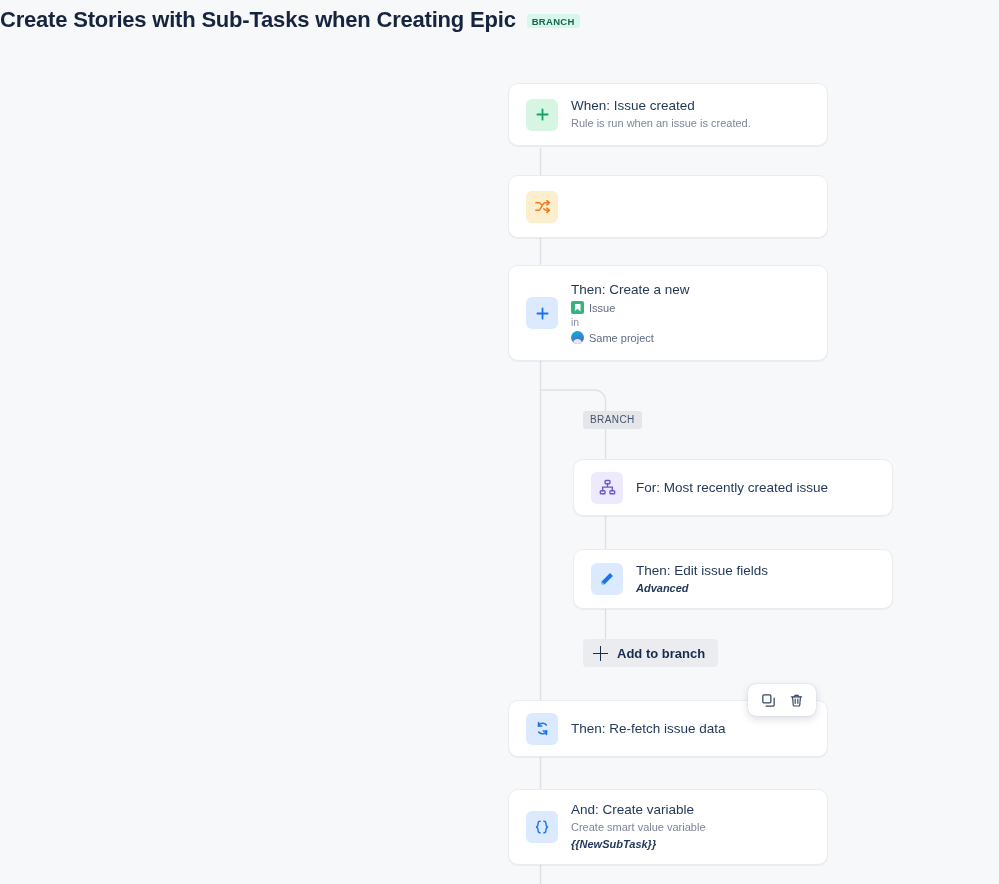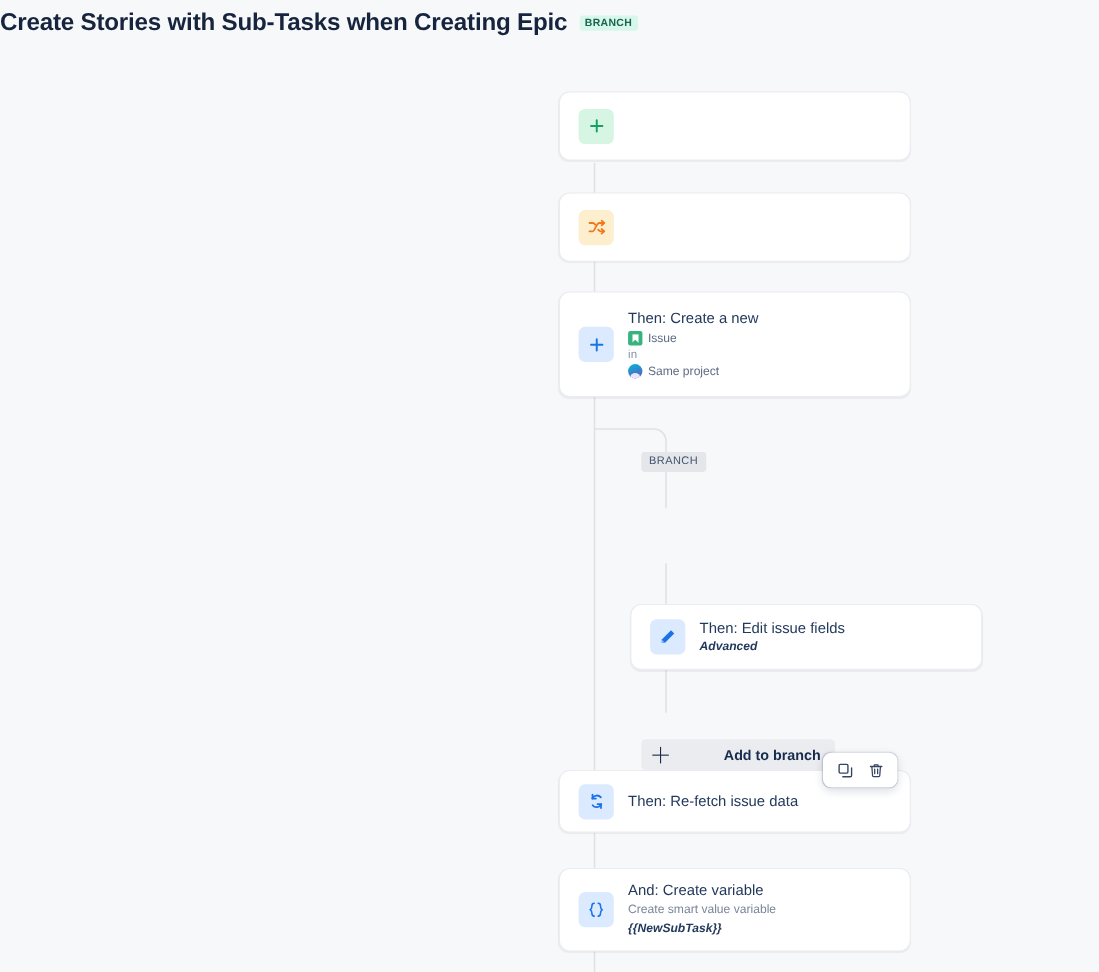--- a/index.html
+++ b/index.html
@@ -176,20 +176,24 @@
     <path d="M540.5 390 H594 A11 11 0 0 1 605.5 401 L605.5 462" stroke="#dfe1e6" stroke-width="1.4"></path>
 
     <path d="M605.5 512 L605.5 648" stroke="#dfe1e6" stroke-width="1.4"></path>
   </svg>
 
   <div class="card" style="left:508px; top:83px; width:320px; height:63px;">
     <div class="card-icon" style="background:#d6f5e3;">
       <svg width="15" height="15" viewBox="0 0 16 16" fill="none">
         <path d="M8 2.5V13.5M2.5 8H13.5" stroke="#16a163" stroke-width="1.9" stroke-linecap="round"></path>
       </svg>
+    </div>
+    <div class="card-body">
+      <div class="card-title">When: Issue created</div>
+      <div class="card-sub">Rule is run when an issue is created.</div>
     </div>
   </div>
 
   <div class="card" style="left:508px; top:175px; width:320px; height:63px;">
     <div class="card-icon" style="background:#fdeecd;">
       <svg width="17" height="17" viewBox="0 0 18 18" fill="none">
         <path d="M2 5H5.2C6.2 5 6.9 5.7 7.6 6.6M16 13H12.8C11.8 13 11.1 12.3 10.4 11.4" stroke="#f2791a" stroke-width="1.7" stroke-linecap="round"></path>
         <path d="M2 13H5.2C7.4 13 8.4 5 11.6 5H16" stroke="#f2791a" stroke-width="1.7" stroke-linecap="round"></path>
         <path d="M13.7 2.8L16.2 5L13.7 7.2" stroke="#f2791a" stroke-width="1.7" stroke-linecap="round" stroke-linejoin="round"></path>
         <path d="M13.7 10.8L16.2 13L13.7 15.2" stroke="#f2791a" stroke-width="1.7" stroke-linecap="round" stroke-linejoin="round"></path>
@@ -216,35 +220,48 @@
         <span class="icon-project">
             <i></i>
           </span>
         <span class="chip-label">Same project</span>
       </div>
     </div>
   </div>
 
   <div class="branch-pill" style="left:583px; top:411px;">BRANCH</div>
 
+  <div class="card" style="left:573px; top:459px; width:320px; height:57px;">
+    <div class="card-icon" style="background:#eeeafc;">
+      <svg width="17" height="17" viewBox="0 0 18 18" fill="none" stroke="#6e56cf" stroke-width="1.5">
+        <rect x="6.4" y="1.6" width="5.2" height="3.4" rx="0.9"></rect>
+        <rect x="1.4" y="12.4" width="5" height="3.3" rx="0.9"></rect>
+        <rect x="11.6" y="12.4" width="5" height="3.3" rx="0.9"></rect>
+        <path d="M9 5V8.6M3.9 12.4V8.6H14.1V12.4" stroke-linecap="round"></path>
+      </svg>
+    </div>
+    <div class="card-body">
+      <div class="card-title">For: Most recently created issue</div>
+    </div>
+  </div>
 
   <div class="card" style="left:573px; top:549px; width:320px; height:60px;">
     <div class="card-icon" style="background:#dceaff;">
       <svg width="16" height="16" viewBox="0 0 18 18" fill="none">
         <path d="M12.4 2.3L15.7 5.6L6.3 15H3V11.7L12.4 2.3Z" fill="#1a73e8"></path>
         <path d="M3 11.7V15H6.3" fill="#7fb2f5"></path>
       </svg>
     </div>
     <div class="card-body">
       <div class="card-title">Then: Edit issue fields</div>
       <div class="card-sub strong">Advanced</div>
     </div>
   </div>
 
-  <button class="add-branch-btn" style="left:583px; top:672px;gap:41px;">
+  <button class="add-branch-btn" style="left:583px; top:639px;">
     <span class="plus-glyph"></span>
     <span class="btn-text">Add to branch</span>
   </button>
 
   <div class="card-toolbar" style="left:748px; top:684px;">
     <button class="tb-btn">
       <svg width="15" height="15" viewBox="0 0 18 18" fill="none" stroke="#344563" stroke-width="1.5">
         <rect x="2.2" y="2.2" width="9.6" height="9.6" rx="1.2"></rect>
         <path d="M6.2 15.8h8.3a1.3 1.3 0 0 0 1.3-1.3V6.2" stroke-linecap="round"></path>
       </svg>

